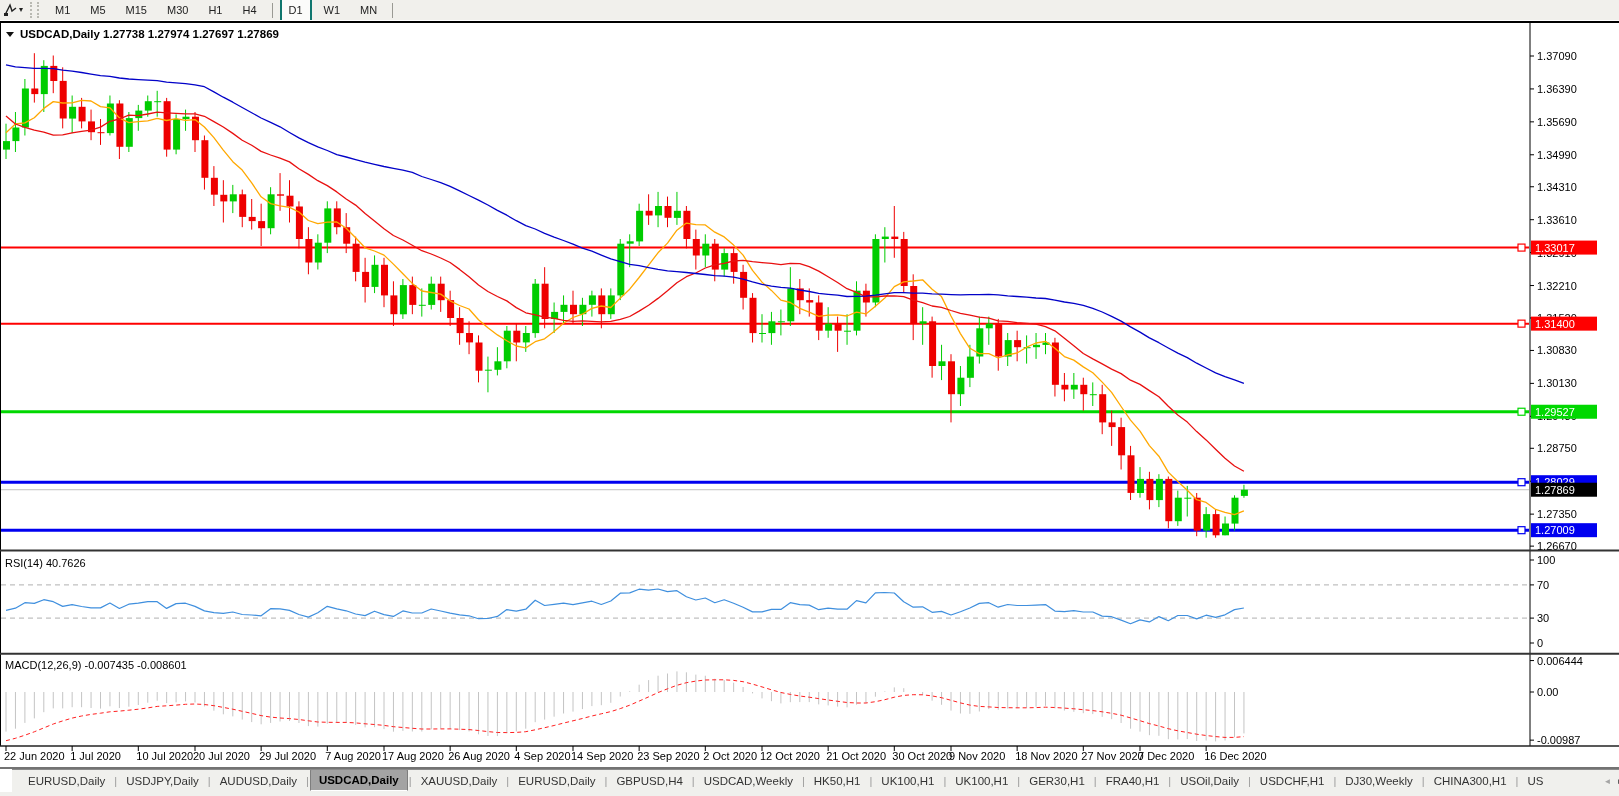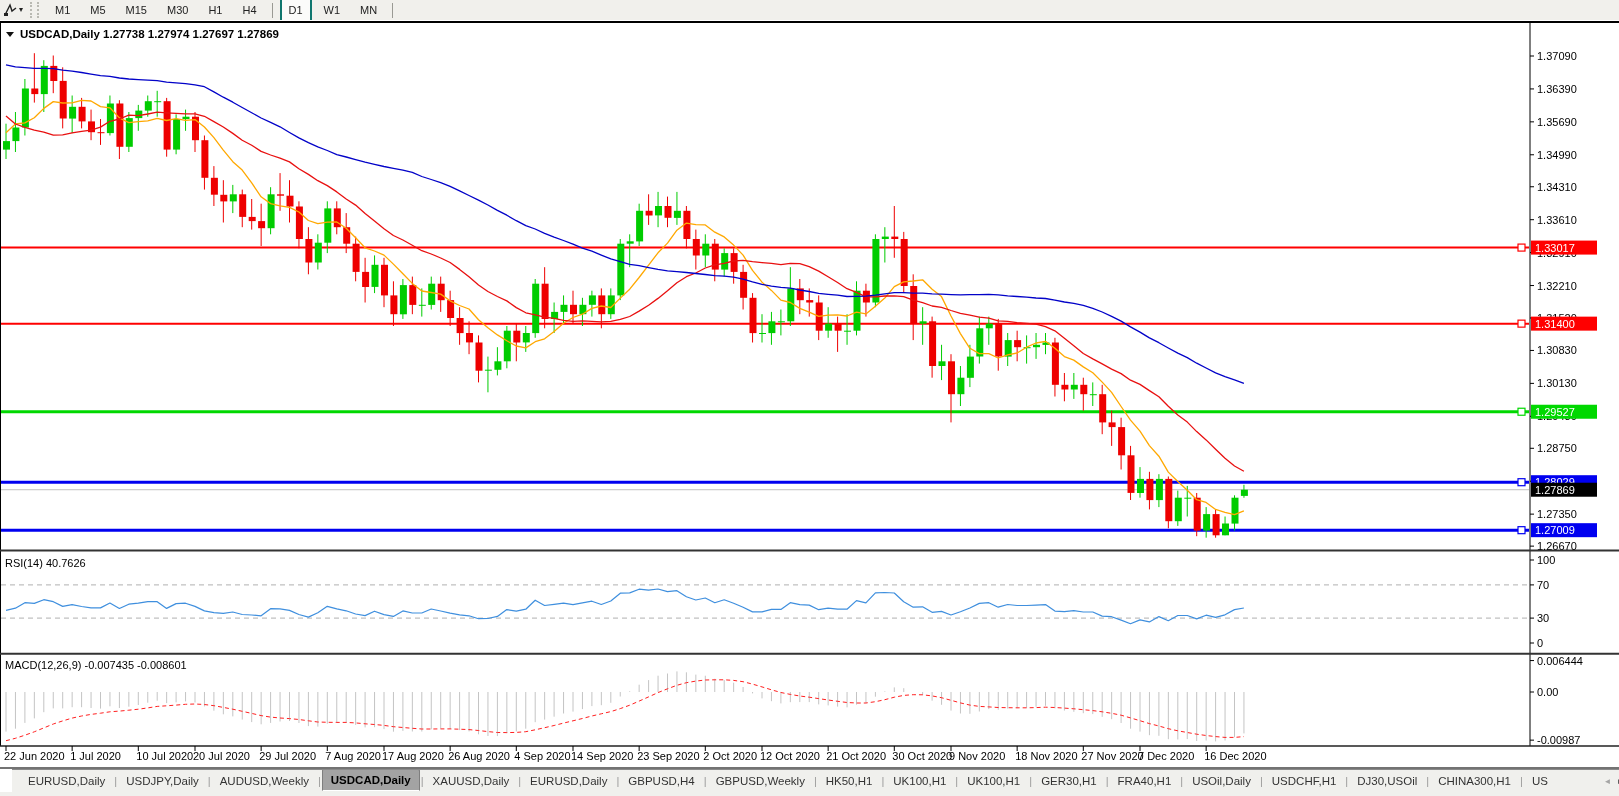--- a/index.html
+++ b/index.html
@@ -602,47 +602,47 @@
     <text x="5" y="544">RSI(14) 40.7626</text>
     <text x="5" y="646">MACD(12,26,9) -0.007435 -0.008601</text>
   </svg>
 
   <div class="tabbar">
     <div class="tabs" id="tabs">
         <span class="tab">EURUSD,Daily</span>
         <span class="tabsep">|</span>
         <span class="tab">USDJPY,Daily</span>
         <span class="tabsep">|</span>
-        <span class="tab">AUDUSD,Weekly</span>
+        <span class="tab">AUDUSD,Daily</span>
         <span class="tabsep">|</span>
         <span class="tab active">USDCAD,Daily</span>
         <span class="tabsep">|</span>
         <span class="tab">XAUUSD,Daily</span>
         <span class="tabsep">|</span>
         <span class="tab">EURUSD,Daily</span>
         <span class="tabsep">|</span>
         <span class="tab">GBPUSD,H4</span>
         <span class="tabsep">|</span>
-        <span class="tab">GBPUSD,Weekly</span>
+        <span class="tab">USDCAD,Weekly</span>
         <span class="tabsep">|</span>
         <span class="tab">HK50,H1</span>
         <span class="tabsep">|</span>
         <span class="tab">UK100,H1</span>
         <span class="tabsep">|</span>
         <span class="tab">UK100,H1</span>
         <span class="tabsep">|</span>
         <span class="tab">GER30,H1</span>
         <span class="tabsep">|</span>
         <span class="tab">FRA40,H1</span>
         <span class="tabsep">|</span>
         <span class="tab">USOil,Daily</span>
         <span class="tabsep">|</span>
         <span class="tab">USDCHF,H1</span>
         <span class="tabsep">|</span>
-        <span class="tab">DJ30,USOil</span>
+        <span class="tab">DJ30,Weekly</span>
         <span class="tabsep">|</span>
         <span class="tab">CHINA300,H1</span>
         <span class="tabsep">|</span>
         <span class="tab">US</span>
       </div>
     <div class="tab-arrows">
       <span class="tab-arrow dim">◄</span>
       <span class="tab-arrow">►</span>
     </div>
   </div>

